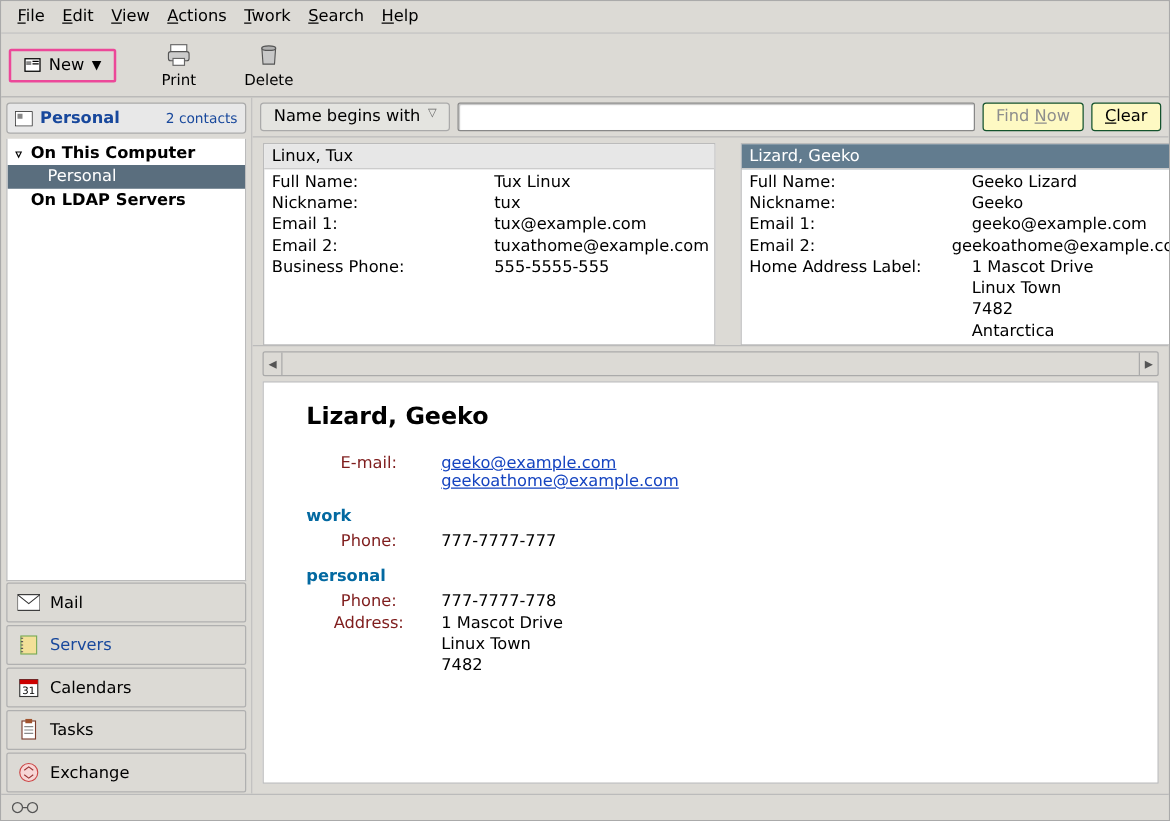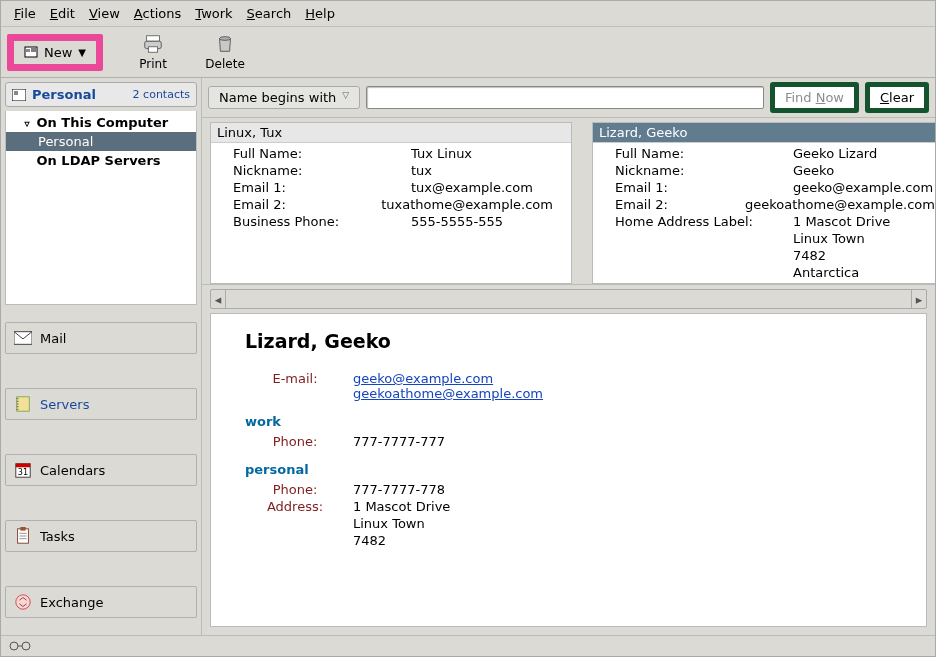--- a/index.html
+++ b/index.html
@@ -1,49 +1,49 @@
 <!DOCTYPE html>
 <html><head>
 <meta charset="utf-8">
 <style>
 html,body{margin:0;padding:0;height:100%;font-family:"DejaVu Sans","Bitstream Vera Sans",Verdana,Arial,sans-serif;font-size:13px;color:#000;background:#dcdad5}
 .window{display:flex;flex-direction:column;height:657px;width:936px;border:1px solid #aaa;box-sizing:border-box}
 .menubar{display:flex;padding:2px 6px;background:#dcdad5;border-bottom:1px solid #bfbfbf}
 .menubar-item{padding:3px 7px;cursor:pointer}
 .menubar-item u{text-decoration:underline}
 .toolbar{display:flex;align-items:center;padding:4px 6px;background:#dcdad5;border-bottom:1px solid #b0b0b0;gap:4px}
-.newbtn{display:flex;align-items:center;gap:6px;border:7px solid #ec4899;background:#dcdad5;padding:4px 10px;border-radius:2px}
+.newbtn{display:flex;align-items:center;gap:6px;border:2px solid #ec4899;background:#dcdad5;padding:4px 10px;border-radius:2px}
 .tbtn{display:flex;flex-direction:column;align-items:center;justify-content:center;padding:2px 10px;min-width:48px;cursor:pointer}
 .tbtn svg{width:22px;height:22px}
 .tbtn .lbl{margin-top:2px;font-size:12px}
 .tbtn.disabled{color:#8d8d8d}
 .content{flex:1;display:flex;overflow:hidden}
 .sidebar{width:200px;display:flex;flex-direction:column;border-right:1px solid #bbb;background:#dcdad5}
 .sbheader{display:flex;align-items:center;justify-content:space-between;padding:4px 6px;border:1px solid #aaa;border-radius:3px;margin:4px;background:#e8e8e8}
 .sbheader .title{color:#18489c;font-weight:bold}
 .sbheader .count{color:#18489c;font-size:11px}
 .tree{flex:1;background:#fff;margin:0 4px;border:1px solid #bbb;border-top:none;padding-top:2px;overflow:auto}
-.tree .grp{font-weight:bold;padding:2px 16px}
+.tree .grp{font-weight:bold;padding:2px 4px}
 .tree .grp .tw{font-size:10px;display:inline-block;width:10px;text-align:center;font-family:sans-serif}
 .tree .child{padding:2px 4px 2px 32px}
 .tree .child.sel{background:#5a6e7e;color:#fff}
-.navbtn{display:flex;align-items:center;gap:8px;border:1px solid #b0b0b0;background:#dcdad5;margin:17px 4px;padding:6px 8px;border-radius:2px;cursor:pointer}
+.navbtn{display:flex;align-items:center;gap:8px;border:1px solid #b0b0b0;background:#dcdad5;margin:1px 4px;padding:6px 8px;border-radius:2px;cursor:pointer}
 .navbtn.sel{color:#18489c}
 .navbtn svg,.navbtn .icon{width:18px;height:18px;flex:none}
 .main{flex:1;display:flex;flex-direction:column;background:#dcdad5;overflow:hidden}
 .searchrow{display:flex;align-items:center;padding:4px 6px;gap:6px;border-bottom:1px solid #bbb}
 .searchtype{display:flex;gap:6px;border:1px solid #aaa;border-radius:3px;padding:3px 10px;background:#e4e4e0;cursor:pointer}
 .searchinp{flex:1;border:1px solid #888;border-radius:2px;padding:3px 4px;font:inherit;background:#fff;box-shadow:inset 1px 1px 1px rgba(0,0,0,.25)}
-.btninset{border:5px solid #14532d;border-radius:3px;background:#ffffff;padding:3px 10px;cursor:pointer}
+.btninset{border:1px solid #14532d;border-radius:3px;background:#fef9c3;padding:3px 10px;cursor:pointer}
 .btninset.gray{color:#8d8d8d}
 .cardsrow{display:flex;gap:20px;padding:4px 8px 0 8px;border-bottom:1px solid #bbb;overflow-x:auto}
 .card{flex:1;min-width:360px;border:1px solid #bbb;background:#fff}
 .card.sel .cardtitle{background:#627c8f;color:#fff}
 .cardtitle{background:#e7e7e7;border-bottom:1px solid #ccc;padding:2px 6px}
-.cardbody{padding:2px 16px}
+.cardbody{padding:2px 0}
 .cardbody .row{display:flex}
 .cardbody .row .k{width:170px;padding:1px 6px}
 .cardbody .row .v{flex:1;padding:1px 2px}
 .hscroll{height:18px;margin:4px 8px 4px 8px;background:#dcdad5;border:1px solid #aaa;border-radius:2px;position:relative}
 .hscroll .arrowL,.hscroll .arrowR{position:absolute;top:0;bottom:0;width:14px;display:flex;align-items:center;justify-content:center;color:#555}
 .hscroll .arrowL{left:0;border-right:1px solid #aaa}.hscroll .arrowR{right:0;border-left:1px solid #aaa}
 .detail{flex:1;background:#fff;margin:0 8px 8px 8px;border:1px solid #bbb;overflow:auto;padding:16px 34px}
 .detail h2{font-size:19px;margin:0 0 18px 0;font-weight:bold}
 .section{margin-bottom:12px}
 .section .shead{font-weight:bold;color:#0369a1;margin:8px 0 4px 0}

